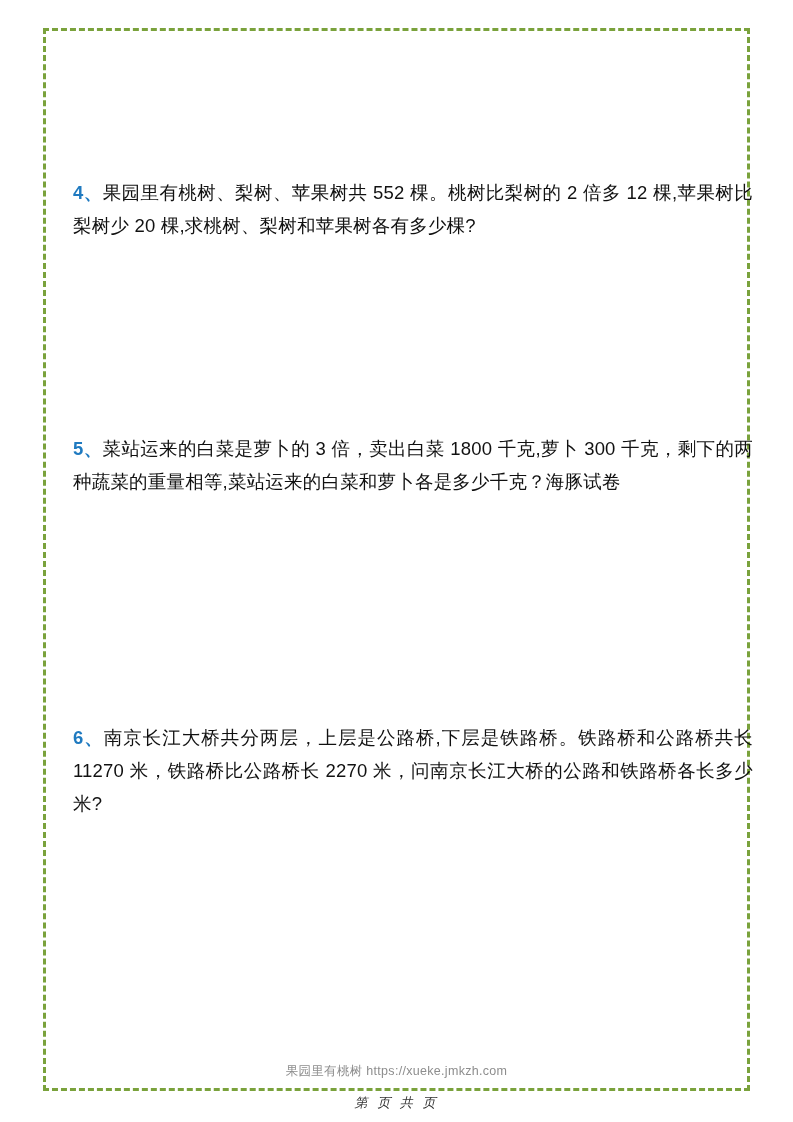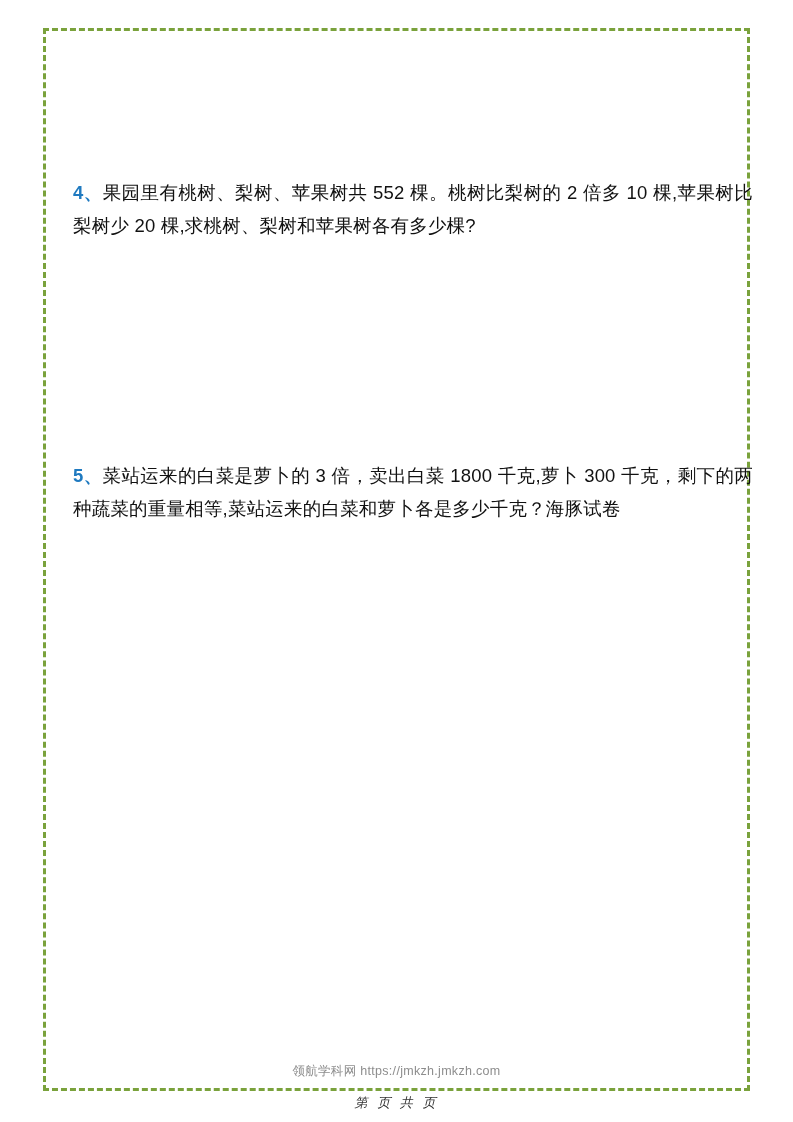--- a/index.html
+++ b/index.html
@@ -61,21 +61,21 @@
     color: #1f7ac0;
     font-weight: bold;
     font-size: 18.5px;
   }
 
   .q-body {
     color: #111111;
   }
 
   #q4 { top: 148px; }
-  #q5 { top: 431px; }
+  #q5 { top: 404px; }
   #q6 { top: 693px; }
 
   .watermark {
     position: absolute;
     left: 0;
     top: 1063px;
     width: 793px;
     text-align: center;
     font-size: 12.5px;
     color: #8d8d8d;
@@ -97,27 +97,30 @@
 </head>
 <body>
 
 <div class="page">
 
   <div class="frame"></div>
 
   <div class="content">
 
     <div class="question" id="q4">
-      <span class="q-num">4、</span><span class="q-body">果园里有桃树、梨树、苹果树共 552 棵。桃树比梨树的 2 倍多 10 棵,苹果树比梨树少 20 棵,求桃树、梨树和苹果树各有多少棵?</span>
+      <span class="q-num">4、</span><span class="q-body">果园里有桃树、梨树、苹果树共 552 棵。桃树比梨树的 2 倍多 12 棵,苹果树比梨树少 20 棵,求桃树、梨树和苹果树各有多少棵?</span>
     </div>
 
     <div class="question" id="q5">
       <span class="q-num">5、</span><span class="q-body">菜站运来的白菜是萝卜的 3 倍，卖出白菜 1800 千克,萝卜 300 千克，剩下的两种蔬菜的重量相等,菜站运来的白菜和萝卜各是多少千克？海豚试卷</span>
     </div>
 
+    <div class="question" id="q6">
+      <span class="q-num">6、</span><span class="q-body">南京长江大桥共分两层，上层是公路桥,下层是铁路桥。铁路桥和公路桥共长 11270 米，铁路桥比公路桥长 2270 米，问南京长江大桥的公路和铁路桥各长多少米?</span>
+    </div>
 
   </div>
 
-  <div class="watermark">领航学科网 https://jmkzh.jmkzh.com</div>
+  <div class="watermark">果园里有桃树 https://xueke.jmkzh.com</div>
 
   <div class="footer">第 页 共 页</div>
 
 </div>
 
 </body></html>

